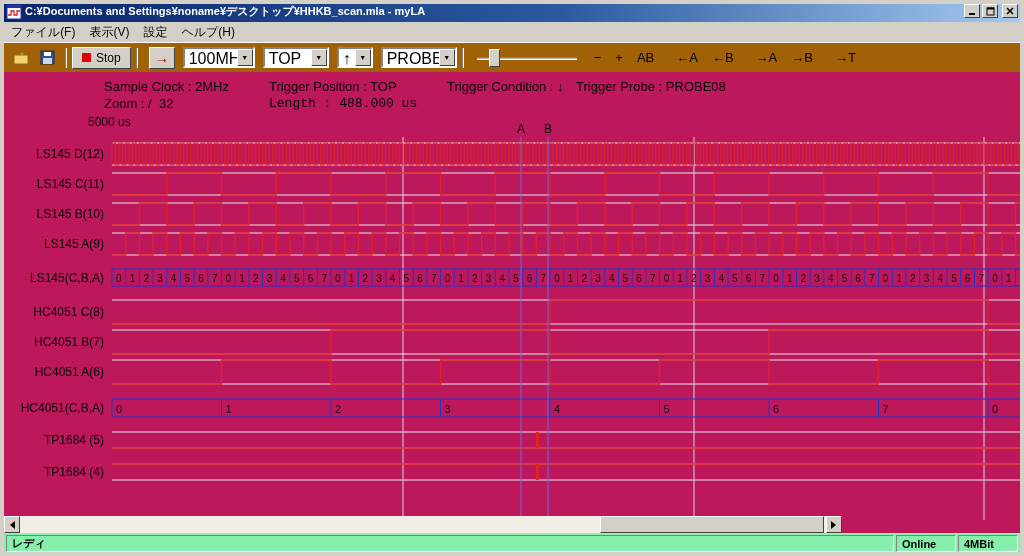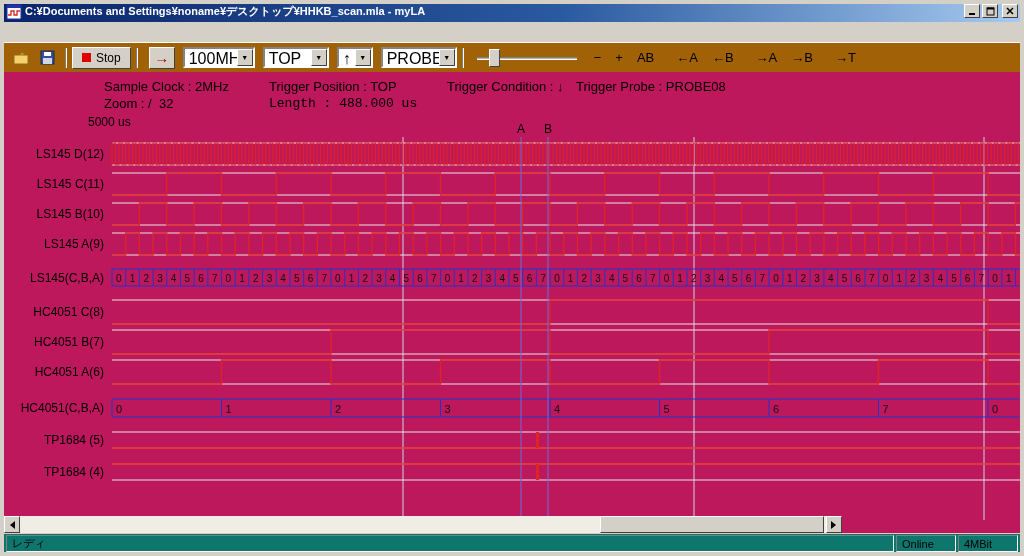--- a/index.html
+++ b/index.html
@@ -63,22 +63,22 @@
   .hscroll { position:absolute; left:0; bottom:0; width:838px; height:17px; background:#f0eee4; z-index:3; }
   .hs-arrow { position:absolute; top:0; width:16px; height:17px; background:#d4d0c8;
     border:1px solid; border-color:#fff #404040 #404040 #fff; display:flex; align-items:center; justify-content:center; padding:0; }
   .hs-left { left:0; } .hs-right { right:0; }
   .tri-l { width:0; height:0; border:4px solid transparent; border-right:5px solid #000; margin-left:-3px; }
   .tri-r { width:0; height:0; border:4px solid transparent; border-left:5px solid #000; margin-right:-3px; }
   .hs-thumb { position:absolute; left:596px; top:0; width:224px; height:17px; background:#d4d0c8;
     border:1px solid; border-color:#fff #404040 #404040 #fff; }
 
   
-  .statusbar { position:absolute; left:2px; right:2px; bottom:2px; height:18px; background:#0f766e;
-    display:flex; gap:2px; padding:1px 2px 0 2px; }
+  .statusbar { position:absolute; left:2px; right:2px; bottom:2px; height:18px; background:#86efac;
+    display:flex; gap:2px; padding:1px 2px 0 2px;font-weight:bold; }
   .sb-panel { border:1px solid; border-color:#808080 #fff #fff #808080; font-size:11px; color:#000;
     display:flex; align-items:center; padding:0 5px; white-space:nowrap; }
   .sb-grow { flex:1; }
   .sb-fix { width:60px; }
 </style>
 </head>
 <body>
 
 <div class="window">
 
@@ -102,20 +102,26 @@
           </svg>
       </button>
       <button class="wbtn close">
         <svg width="8" height="8">
             <path d="M1 1 L7 7 M7 1 L1 7" stroke="#000" stroke-width="1.5"></path>
           </svg>
       </button>
     </span>
   </div>
 
+  <div class="menubar">
+    <span class="menu-item">ファイル(F)</span>
+    <span class="menu-item">表示(V)</span>
+    <span class="menu-item">設定</span>
+    <span class="menu-item">ヘルプ(H)</span>
+  </div>
 
   <div class="toolbar">
     <button class="tbtn">
       <svg width="17" height="14">
         <path d="M1 4 h5 l2 -2 h3 v2 h-10 z" fill="#f8d06a" stroke="#8a6d1a"></path>
         <path d="M1 4 h14 v9 h-14 z" fill="#f8d06a" stroke="#8a6d1a"></path>
       </svg>
     </button>
     <button class="tbtn">
       <svg width="15" height="15">

